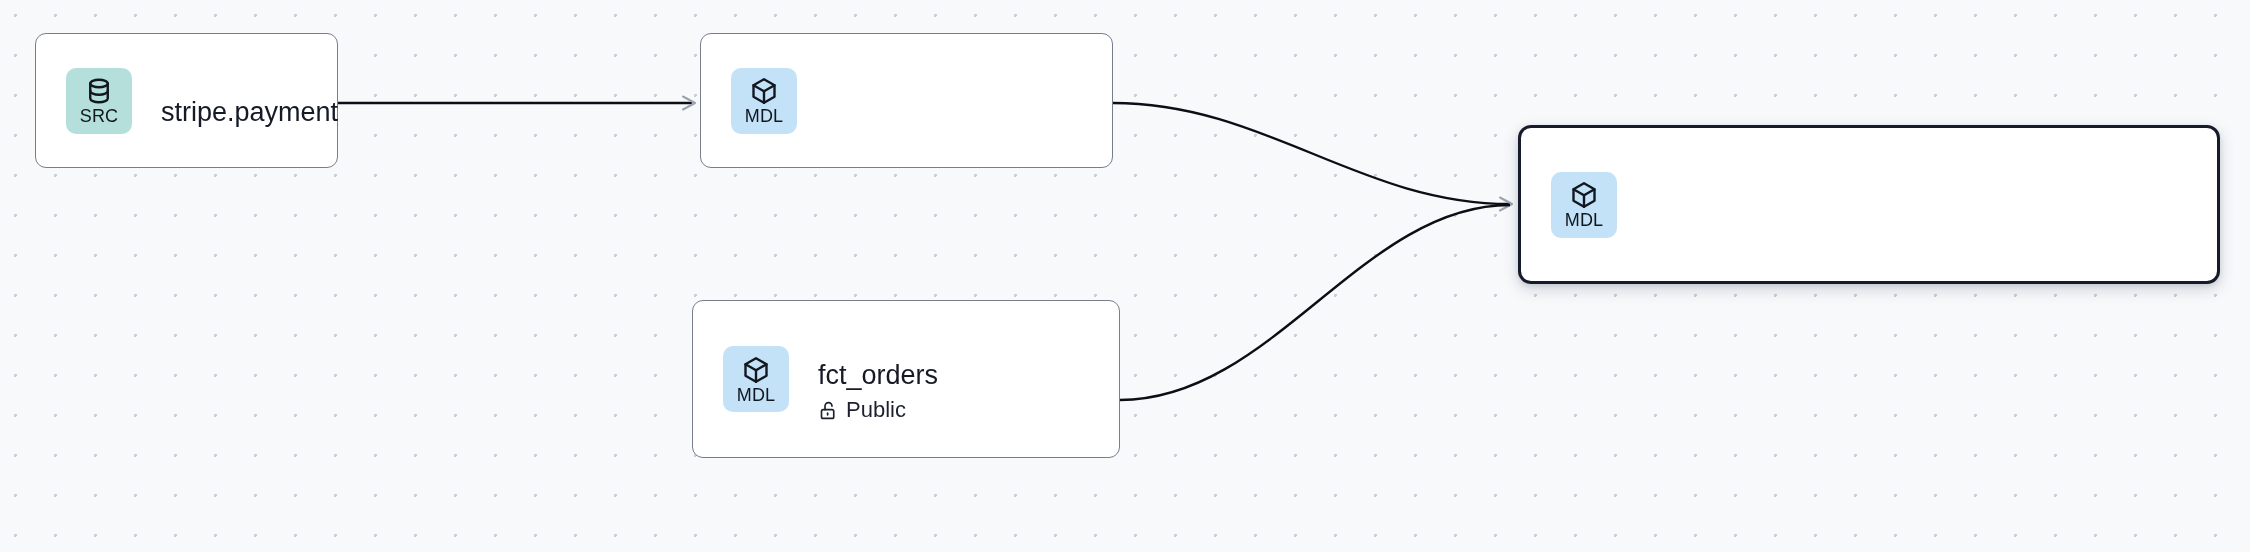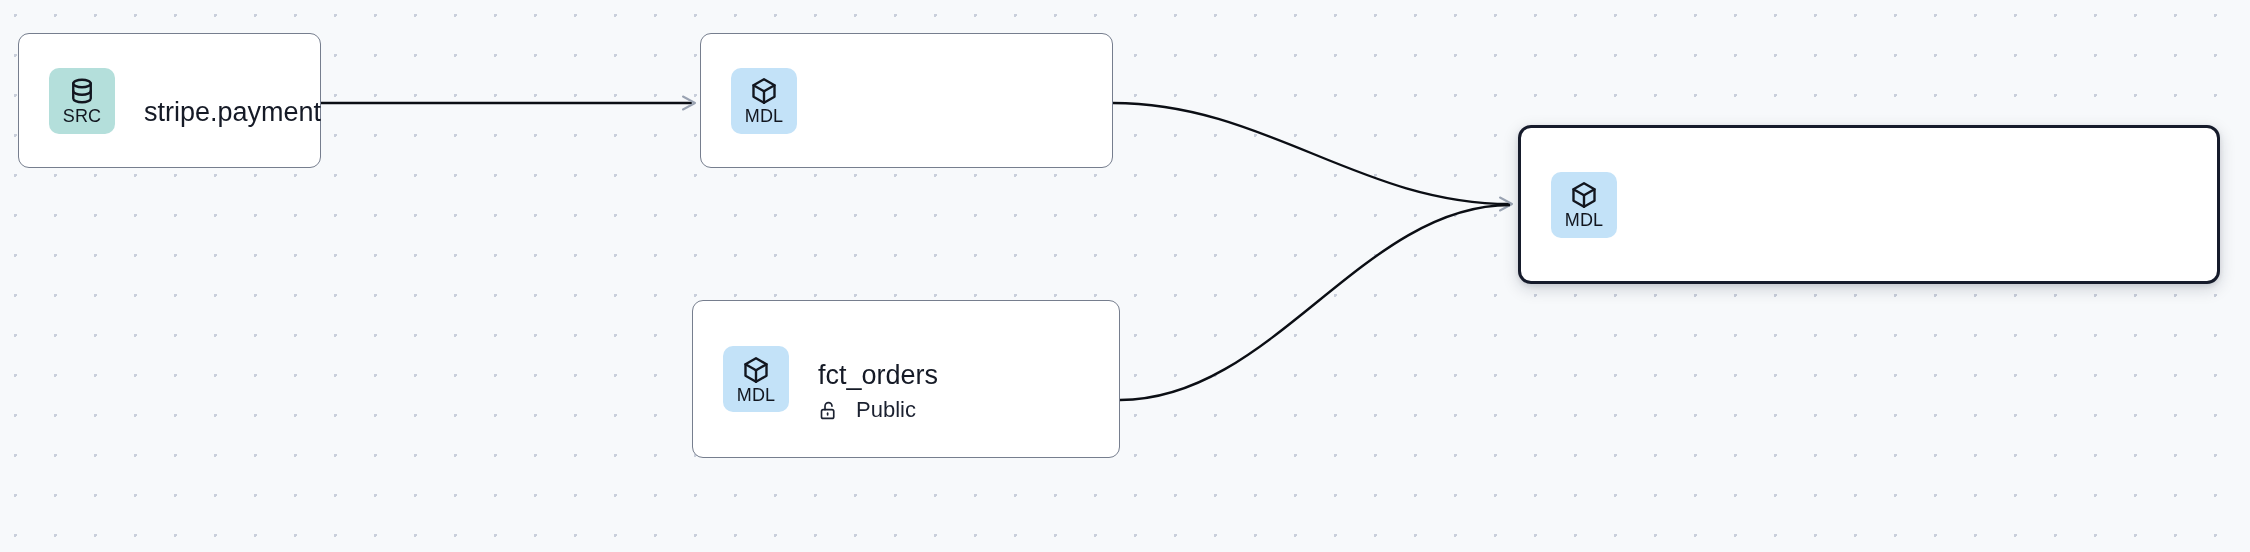--- a/index.html
+++ b/index.html
@@ -101,32 +101,32 @@
   .node-title {
     font-family: "Liberation Sans", sans-serif;
     font-size: 27px;
     line-height: 33px;
     color: #151a26;
     white-space: nowrap;
   }
   .node-sub {
     display: flex;
     align-items: center;
-    gap: 17px;
+    gap: 7px;
     margin-top: 5px;
     font-family: "Liberation Sans", sans-serif;
     font-size: 22px;
     line-height: 26px;
     color: #1b2130;
     white-space: nowrap;
   }
   .node-sub svg { display: block; flex: 0 0 auto; }
 
   
-  #node-stripe-payment      { left: 18px;   top: 33px;  width: 303px; height: 135px; }
+  #node-stripe-payment      { left: 35px;   top: 33px;  width: 303px; height: 135px; }
   #node-stg-payments        { left: 700px;  top: 33px;  width: 413px; height: 135px; }
   #node-fct-orders          { left: 692px;  top: 300px; width: 428px; height: 158px; }
   #node-agg-customer-journey{ left: 1518px; top: 125px; width: 702px; height: 159px; }
 </style>
 </head>
 <body>
 
 <div id="lineage-canvas">
 
   <svg id="edge-layer" width="2250" height="552" viewBox="0 0 2250 552">

